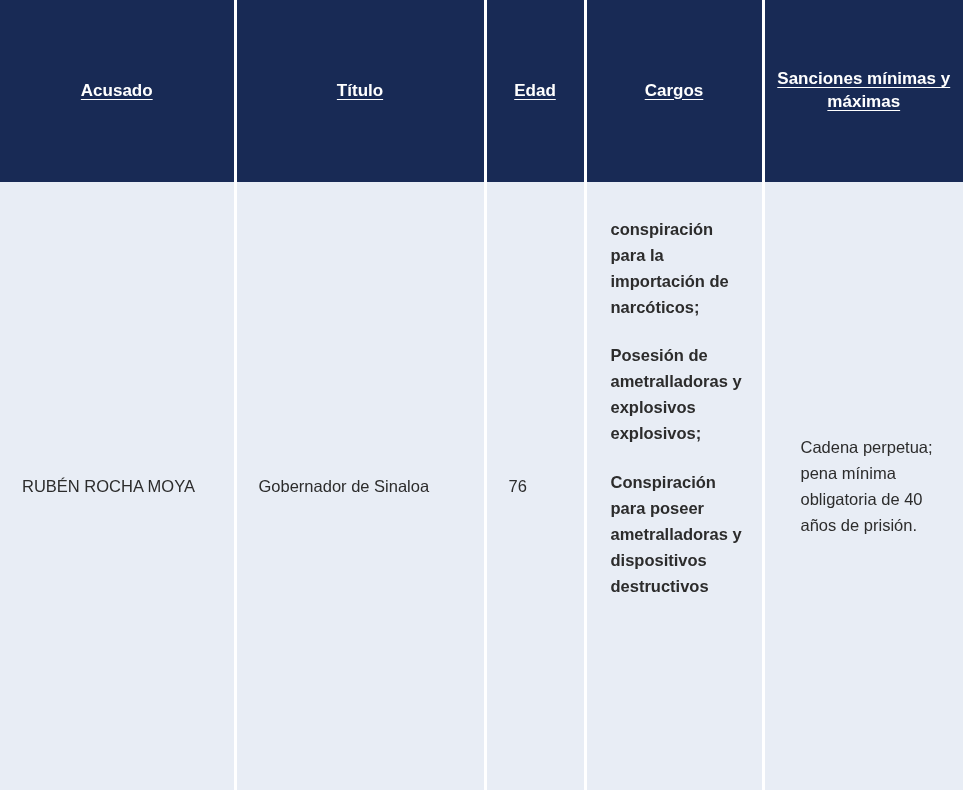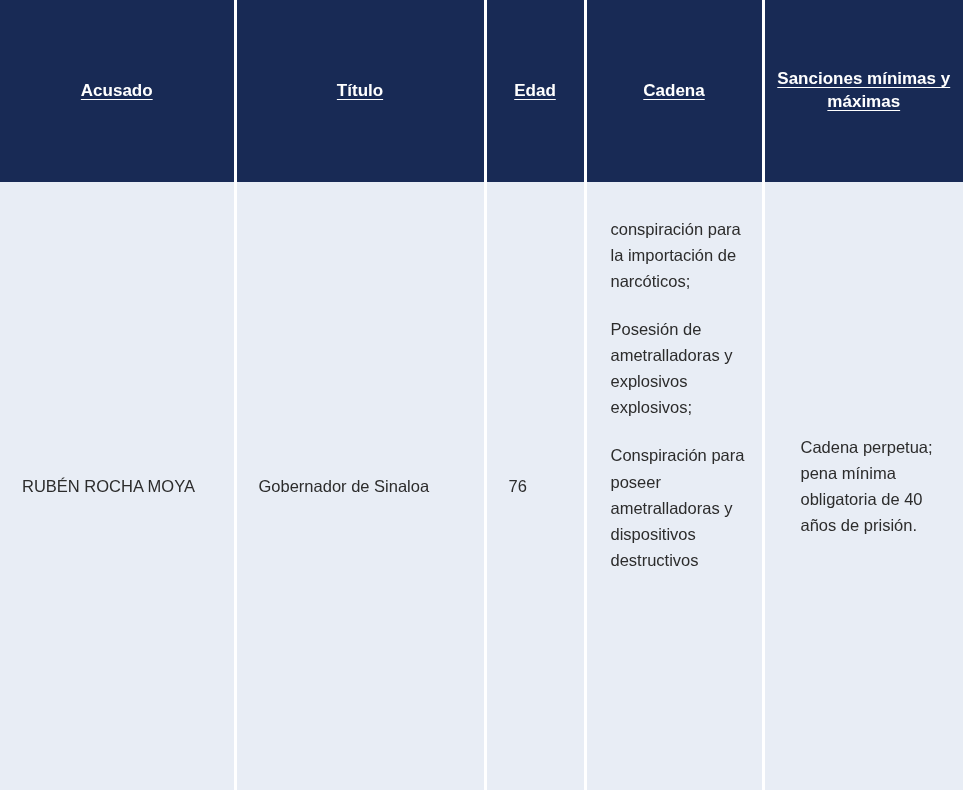--- a/index.html
+++ b/index.html
@@ -61,21 +61,21 @@
     color: #2c2c2c;
   }
   tbody td:last-child { border-right: none; }
 
   td.cell-accused { text-align: left; }
   td.cell-title   { text-align: left; }
   td.cell-age     { }
   td.cell-charges { text-align: left; vertical-align: top; padding-top: 34px; padding-left: 24px; padding-right: 16px; }
   td.cell-penalty { text-align: left; padding-left: 36px; padding-right: 18px; }
 
-  .charge-block { margin: 0 0 22px 0; }
+  .charge-block { margin: 0 0 22px 0; font-weight: bold; }
   .charge-block:last-child { margin-bottom: 13px; }
 </style>
 </head>
 <body>
 
 <div class="table-wrap">
   <table class="data-table">
     <colgroup>
       <col class="c-accused">
       <col class="c-title">
@@ -88,21 +88,21 @@
         <th>
           <span class="hdr-label">Acusado</span>
         </th>
         <th>
           <span class="hdr-label">Título</span>
         </th>
         <th>
           <span class="hdr-label">Edad</span>
         </th>
         <th>
-          <span class="hdr-label">Cadena</span>
+          <span class="hdr-label">Cargos</span>
         </th>
         <th>
           <span class="hdr-label">Sanciones mínimas y máximas</span>
         </th>
       </tr>
     </thead>
     <tbody>
       <tr>
         <td class="cell-accused">RUBÉN ROCHA MOYA</td>
         <td class="cell-title">Gobernador de Sinaloa</td>

